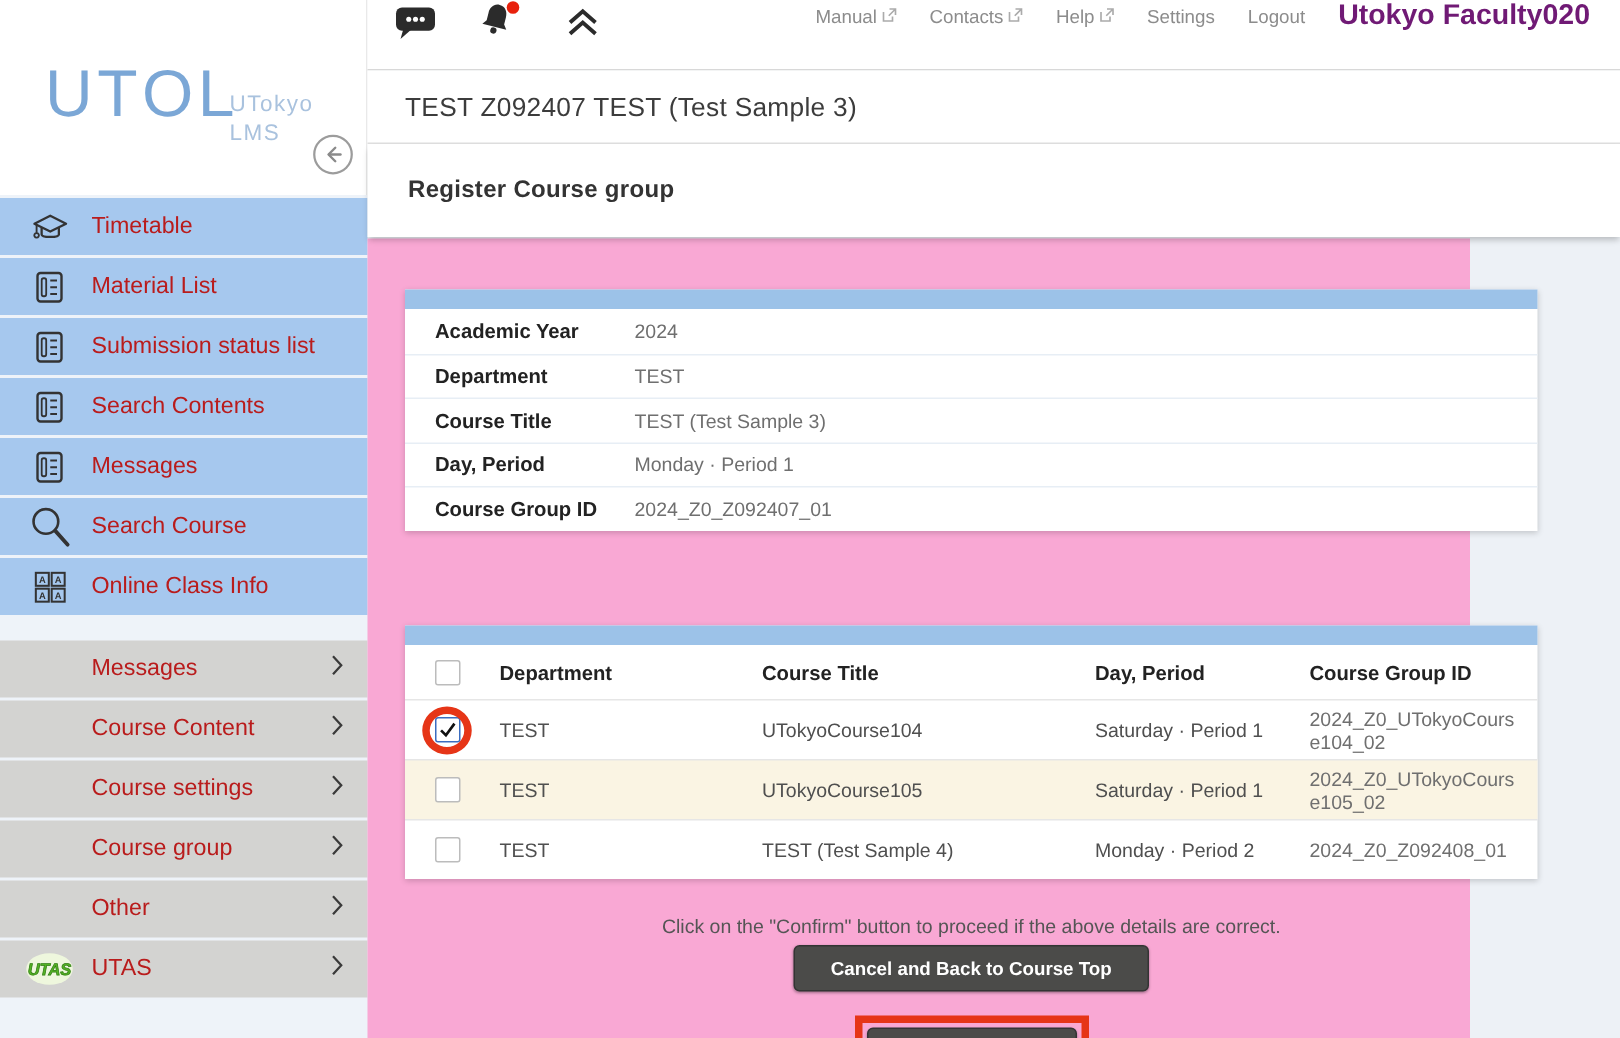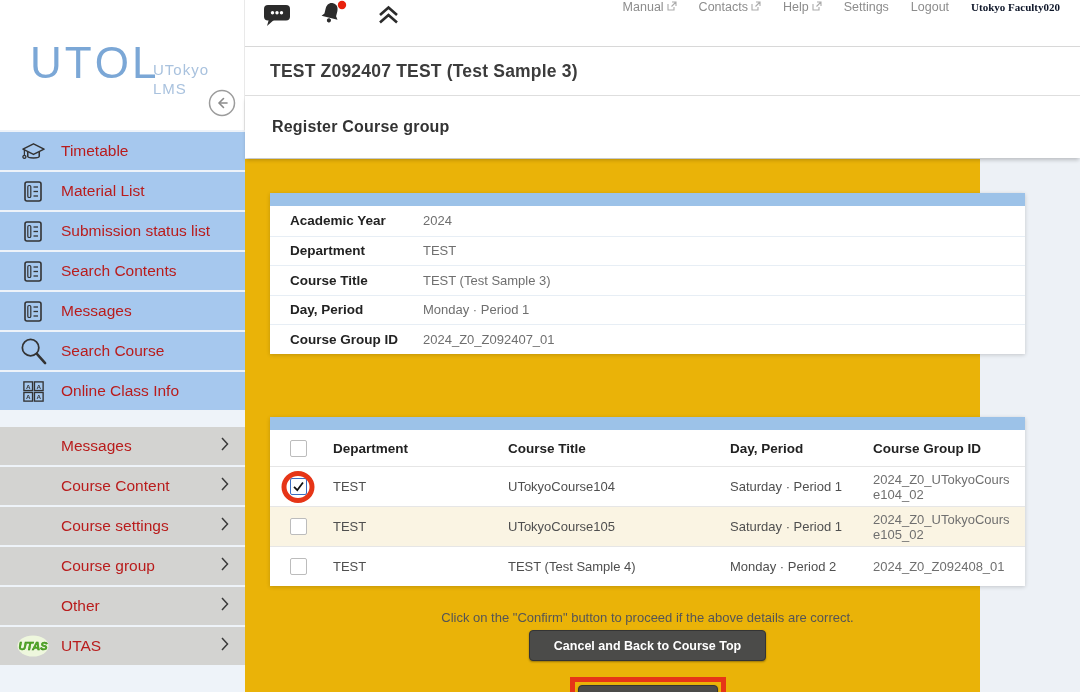--- a/index.html
+++ b/index.html
@@ -32,30 +32,30 @@
   .chev { position:absolute; right:16px; top:50%; transform:translateY(-50%); }
 
   
   .main { position:absolute; left:245px; top:0; width:835px; height:692px; }
   .topbar { height:47px; background:#fff; border-bottom:1px solid #d8d8d8;
             display:flex; align-items:flex-start; padding:0 20px 0 18px; }
   .topbar-icons { display:flex; align-items:center; gap:26px; }
   .tb-icon { cursor:pointer; display:flex; align-items:center; }
   .topbar-right { margin-left:auto; display:flex; align-items:center; gap:22px; }
   .tb-link { font-size:12.5px; color:#8c8c8c; cursor:pointer; display:flex; align-items:center; gap:3px; }
-  .tb-user { font-size:11px; color:#0f172a; font-weight:700;font-family:Liberation Serif, serif; }
+  .tb-user { font-size:19px; color:#701a75; font-weight:700; }
 
   .title-bar { height:49px; background:#fff; border-bottom:1px solid #dedede;
                display:flex; align-items:center; padding-left:25px; }
-  .title-bar h1 { font-size:17.5px; font-weight:700; color:#3c3c3c; letter-spacing:.2px; }
+  .title-bar h1 { font-size:17.5px; font-weight:400; color:#3c3c3c; letter-spacing:.2px; }
   .register-bar { height:62px; background:#fff; box-shadow:0 3px 4px -1px rgba(0,0,0,.22);
                   display:flex; align-items:center; padding-left:27px; position:relative; z-index:2; }
   .register-bar h2 { font-size:16px; font-weight:700; color:#333; letter-spacing:.2px; }
 
-  .content { position:absolute; top:159px; left:0; width:735px; height:533px; background:#eab308; }
+  .content { position:absolute; top:159px; left:0; width:735px; height:533px; background:#f9a8d4; }
 
   .panel { position:absolute; left:25px; width:755px; background:#fff;
            box-shadow:0 1px 4px rgba(0,0,0,.18); }
   .accent { height:13px; background:#9cc2e8; }
 
   
   .details-table { top:34px; }
   .detail-row { display:flex; align-items:center; height:29.5px; border-top:1px solid #e7eef5; font-size:13px; }
   .detail-row:first-of-type { border-top:none; }
   .detail-label { width:153px; padding-left:20px; font-weight:700; color:#222; font-size:13.5px; }

